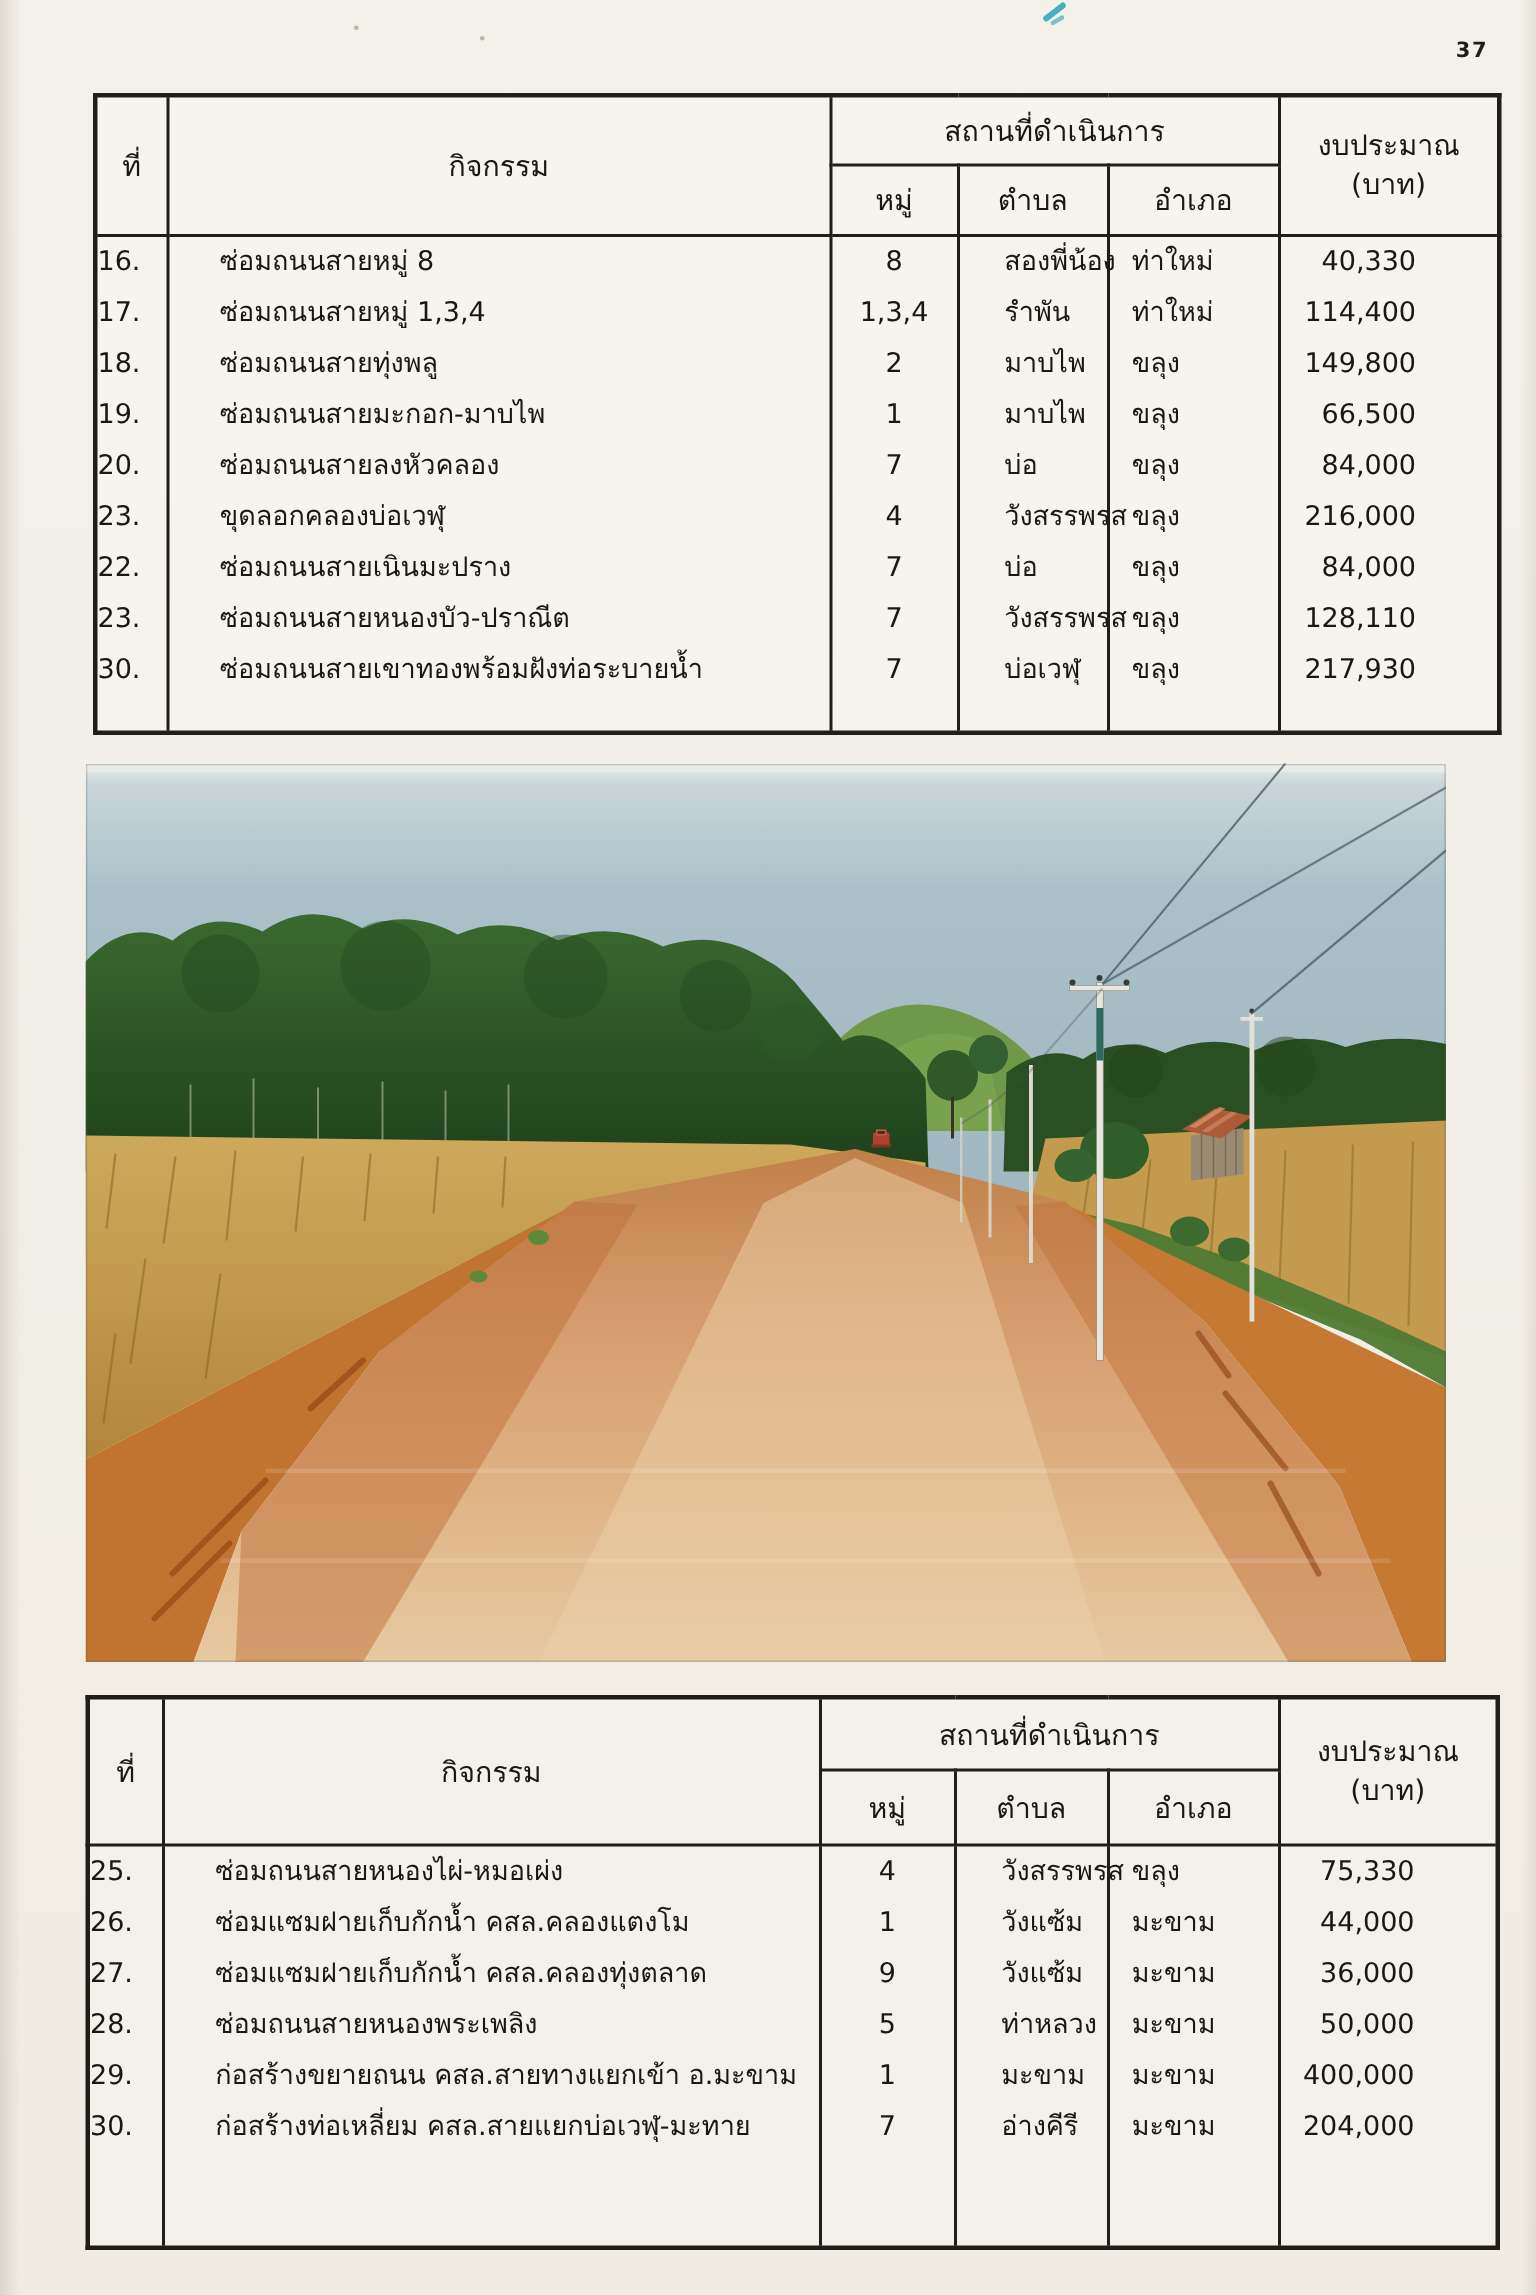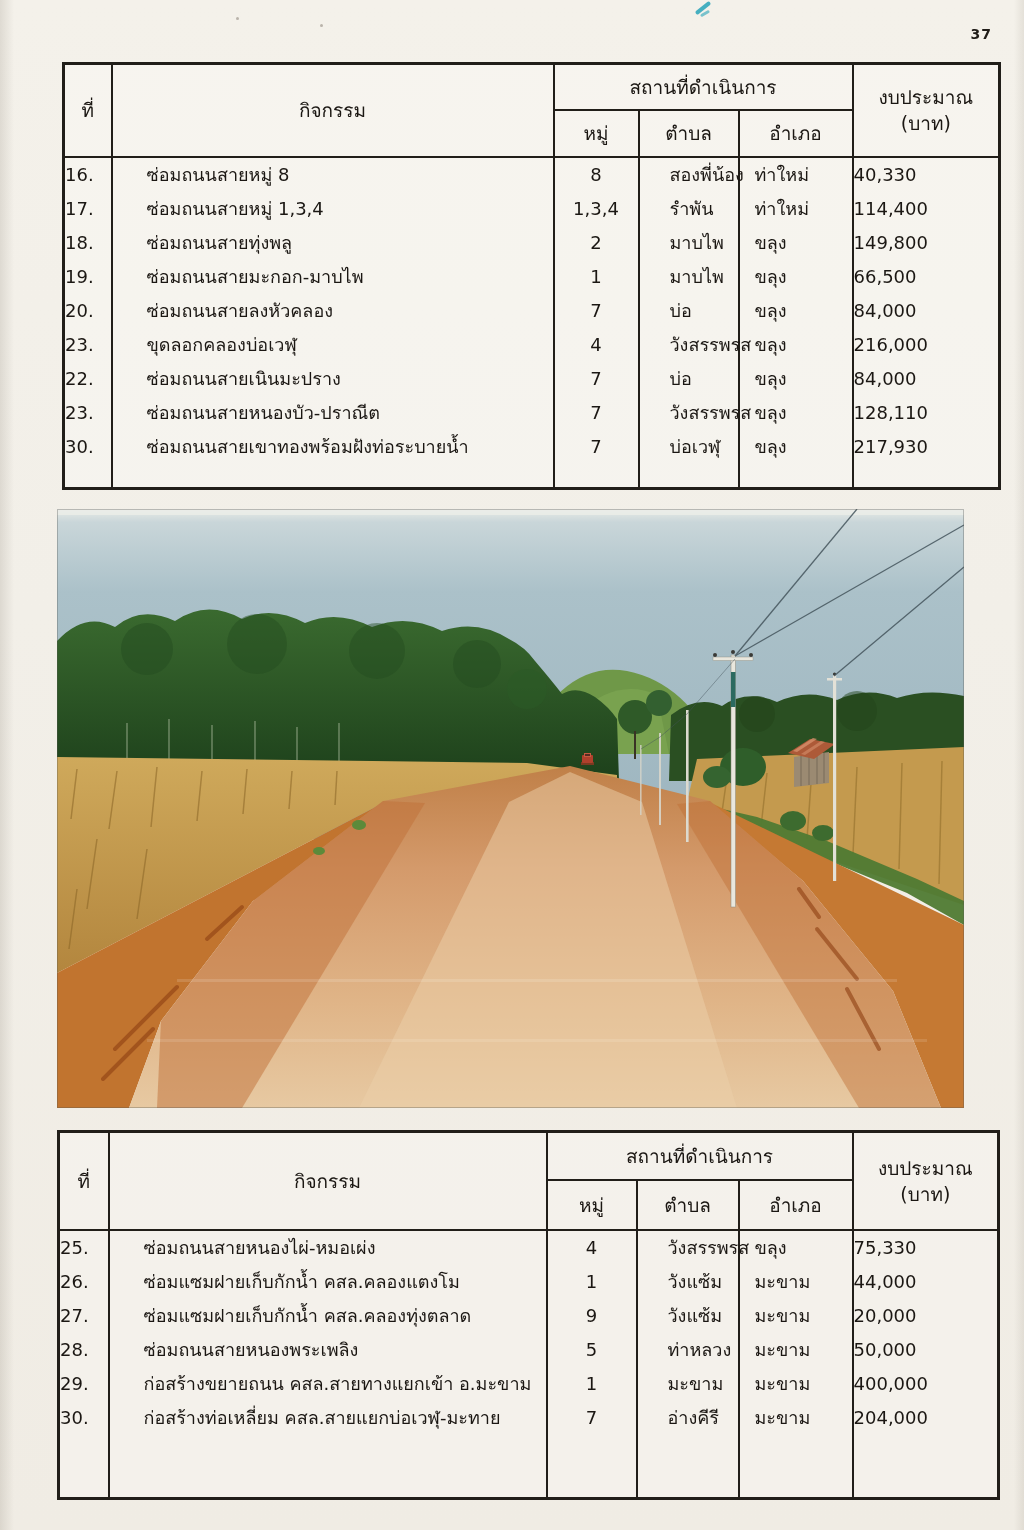--- a/index.html
+++ b/index.html
@@ -26,21 +26,21 @@
   table.doc{border-width:3px;}
   table.doc th{font-weight:normal;font-size:19px;text-align:center;padding:0;}
   table.doc td{vertical-align:top;padding:0;}
   .hdr-two-line span{display:block;line-height:26px;}
   .line{height:34px;line-height:34px;font-size:18px;white-space:nowrap;overflow:visible;}
   .col-no .line{text-align:left;}
   .col-activity .line{padding-left:34px;}
   .col-moo .line{text-align:center;}
   .col-tambon .line{padding-left:30px;}
   .col-amphoe .line{padding-left:15px;}
-  .col-budget .line{text-align:left;padding-right:54px;}
+  .col-budget .line{text-align:right;padding-right:54px;}
   .tbody-pad-1 td{padding-top:14px;}
   .tbody-pad-2 td{padding-top:20px;}
 
   .photo-wrap{position:absolute;left:57px;top:509px;width:907px;height:599px;}
   .photo-wrap svg{display:block;}
 </style>
 </head>
 <body>
 
 <div class="page">
@@ -376,21 +376,21 @@
             <div class="line">ขลุง</div>
             <div class="line">มะขาม</div>
             <div class="line">มะขาม</div>
             <div class="line">มะขาม</div>
             <div class="line">มะขาม</div>
             <div class="line">มะขาม</div>
           </td>
           <td class="col-budget">
             <div class="line">75,330</div>
             <div class="line">44,000</div>
-            <div class="line">20,000</div>
+            <div class="line">36,000</div>
             <div class="line">50,000</div>
             <div class="line">400,000</div>
             <div class="line">204,000</div>
           </td>
         </tr>
       </tbody>
     </table>
   </div>
 </div>
 

